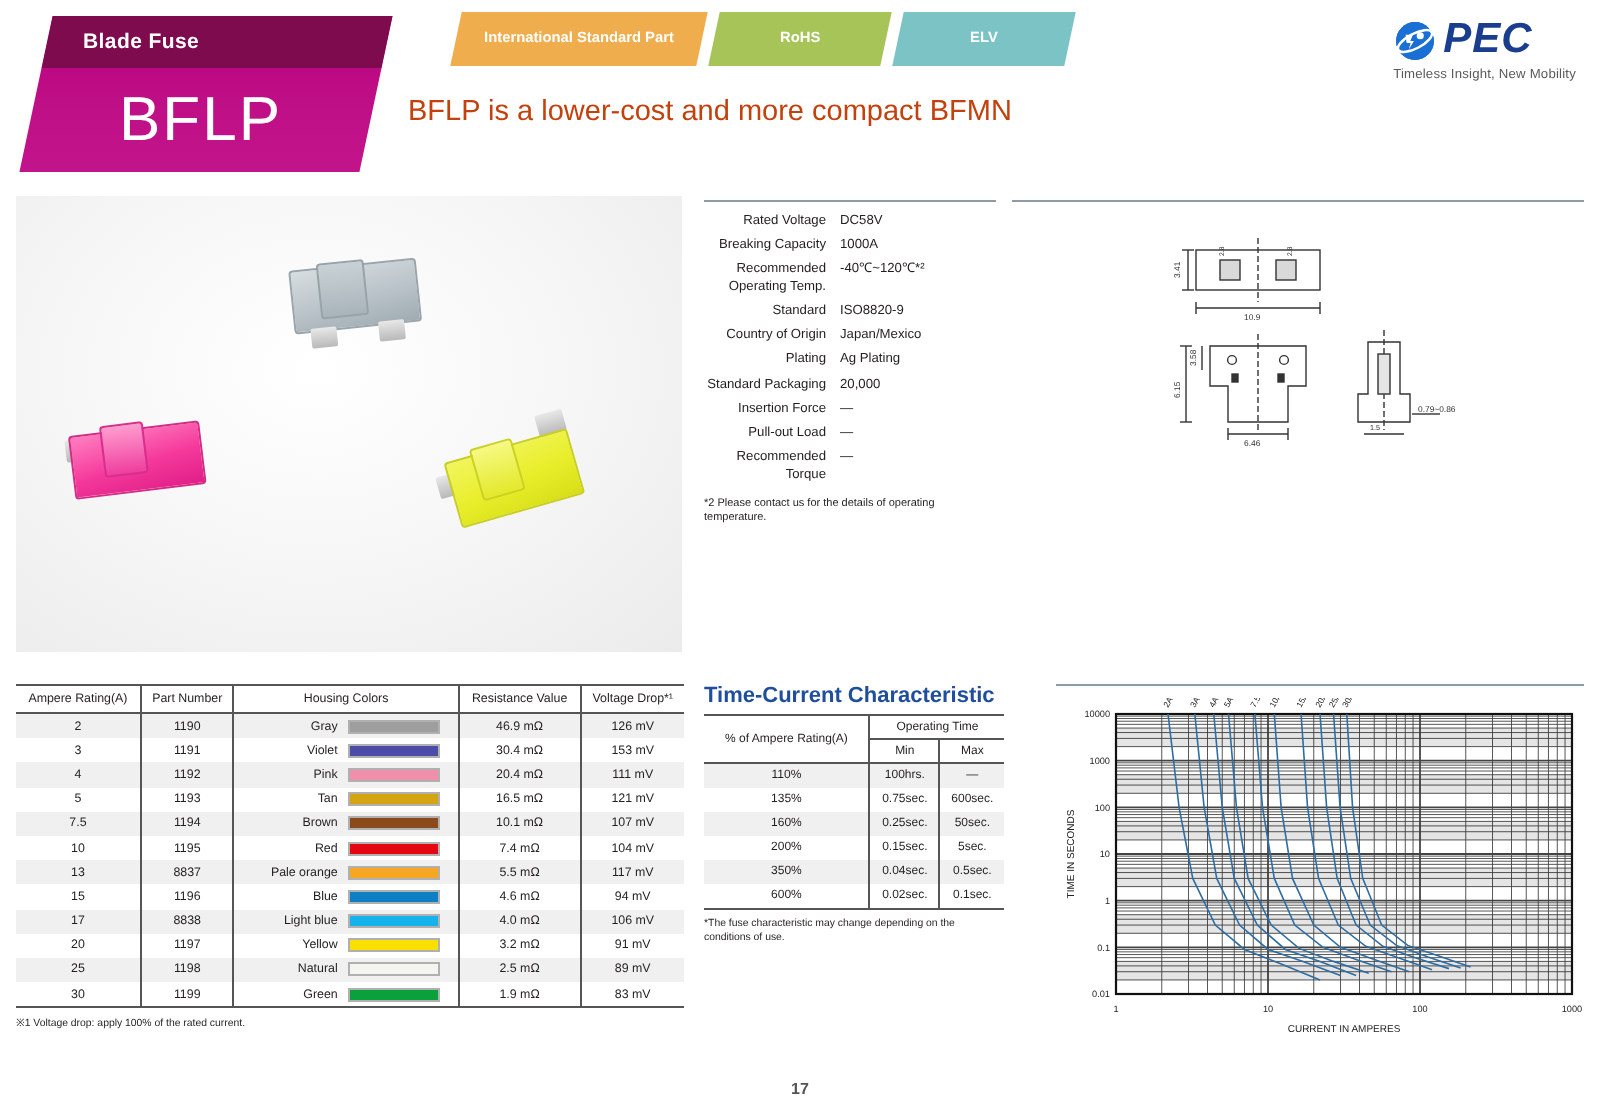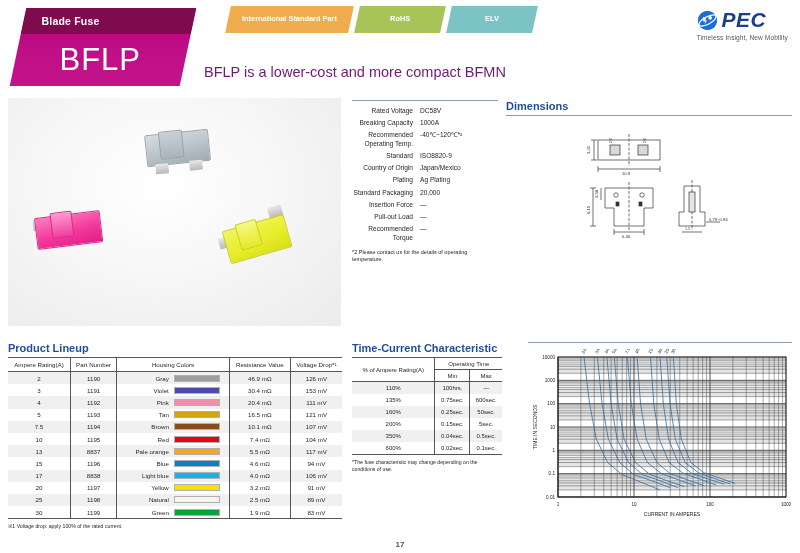--- a/index.html
+++ b/index.html
@@ -49,22 +49,22 @@
     display:flex; align-items:center; justify-content:center;
     color:#ffffff; font-size:7.4px; font-weight:bold; line-height:1.15;
     text-align:center;
   }
   .badge span { transform: skewX(12deg); display:block; }
   .badge.b1 { background:#f0ad4e; }
   .badge.b2 { background:#a6c457; }
   .badge.b3 { background:#7cc3c6; }
 
   .tagline {
-    position:absolute; left:204px; top:64px;
-    font-size:14.5px; color:#701a75;
+    position:absolute; left:204px; top:48px;
+    font-size:14.5px; color:#c2410c;
   }
 
   
   .logo { position:absolute; right:12px; top:8px; text-align:center; }
   .logo-row { display:flex; align-items:center; gap:4px; }
   .logo-mark { width:21px; height:21px; }
   .logo-text {
     font-size:21px; font-weight:bold; font-style:italic;
     color:#1a3d8f; letter-spacing:.5px;
   }
@@ -279,21 +279,20 @@
       </div>
       <div class="spec-row">
         <div class="spec-label">Recommended Torque</div>
         <div class="spec-value">—</div>
       </div>
     </div>
   <div class="spec-note">*2 Please contact us for the details of operating temperature.</div>
 </div>
 
 <div class="dims">
-  <div class="sec-title">Dimensions</div>
   <div class="sec-rule"></div>
   <div class="dim-canvas">
     <svg width="286" height="128" viewBox="0 0 286 128">
       <g stroke="#333" fill="none" stroke-width="0.7" font-family="Liberation Sans" font-size="4.2">
 
         <rect x="92" y="18" width="62" height="20" fill="#ffffff"></rect>
         <rect x="104" y="23" width="10" height="10" fill="#d9d9d9"></rect>
         <rect x="132" y="23" width="10" height="10" fill="#d9d9d9"></rect>
         <line x1="123" y1="12" x2="123" y2="44" stroke-dasharray="3,1.5"></line>
         <line x1="88" y1="18" x2="88" y2="38"></line>
@@ -330,21 +329,20 @@
         <line x1="200" y1="100" x2="214" y2="100"></line>
         <text x="203" y="99" fill="#333" stroke="none">0.79~0.86</text>
         <line x1="176" y1="110" x2="196" y2="110"></line>
         <text x="179" y="108" fill="#333" stroke="none" font-size="3.6">1.5</text>
       </g>
     </svg>
   </div>
 </div>
 
 <div class="lineup">
-  <div class="sec-title">Product Lineup</div>
   <table>
     <thead>
       <tr>
         <th>Ampere Rating(A)</th>
         <th class="vline">Part Number</th>
         <th class="vline">Housing Colors</th>
         <th class="vline">Resistance Value</th>
         <th class="vline">Voltage Drop*¹</th>
       </tr>
     </thead>

